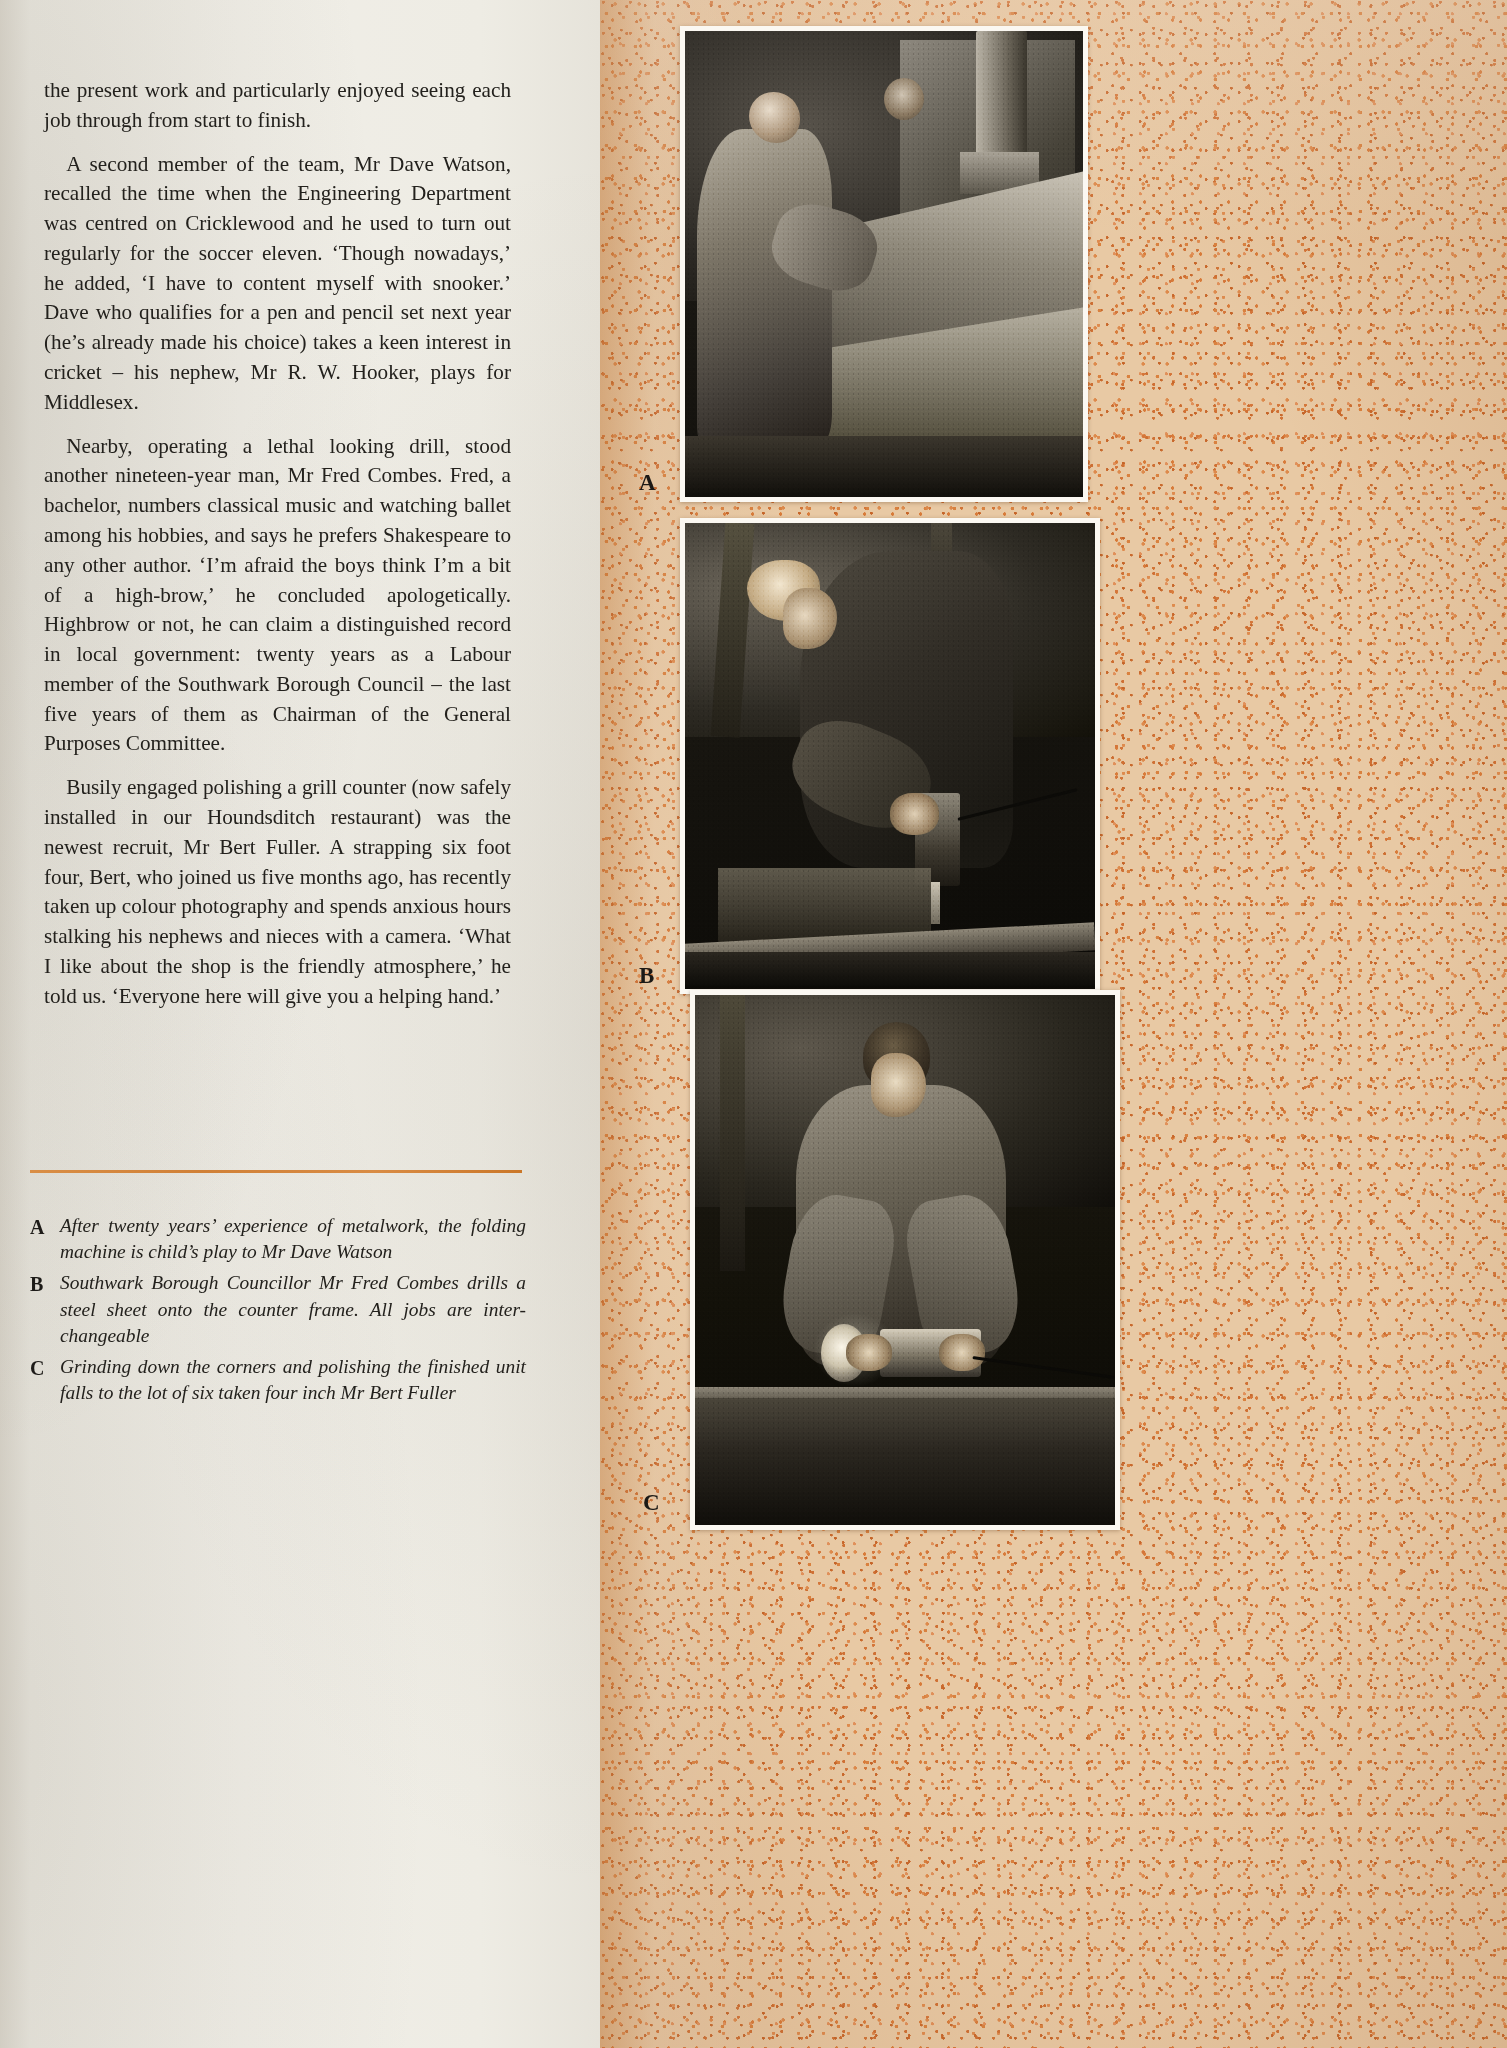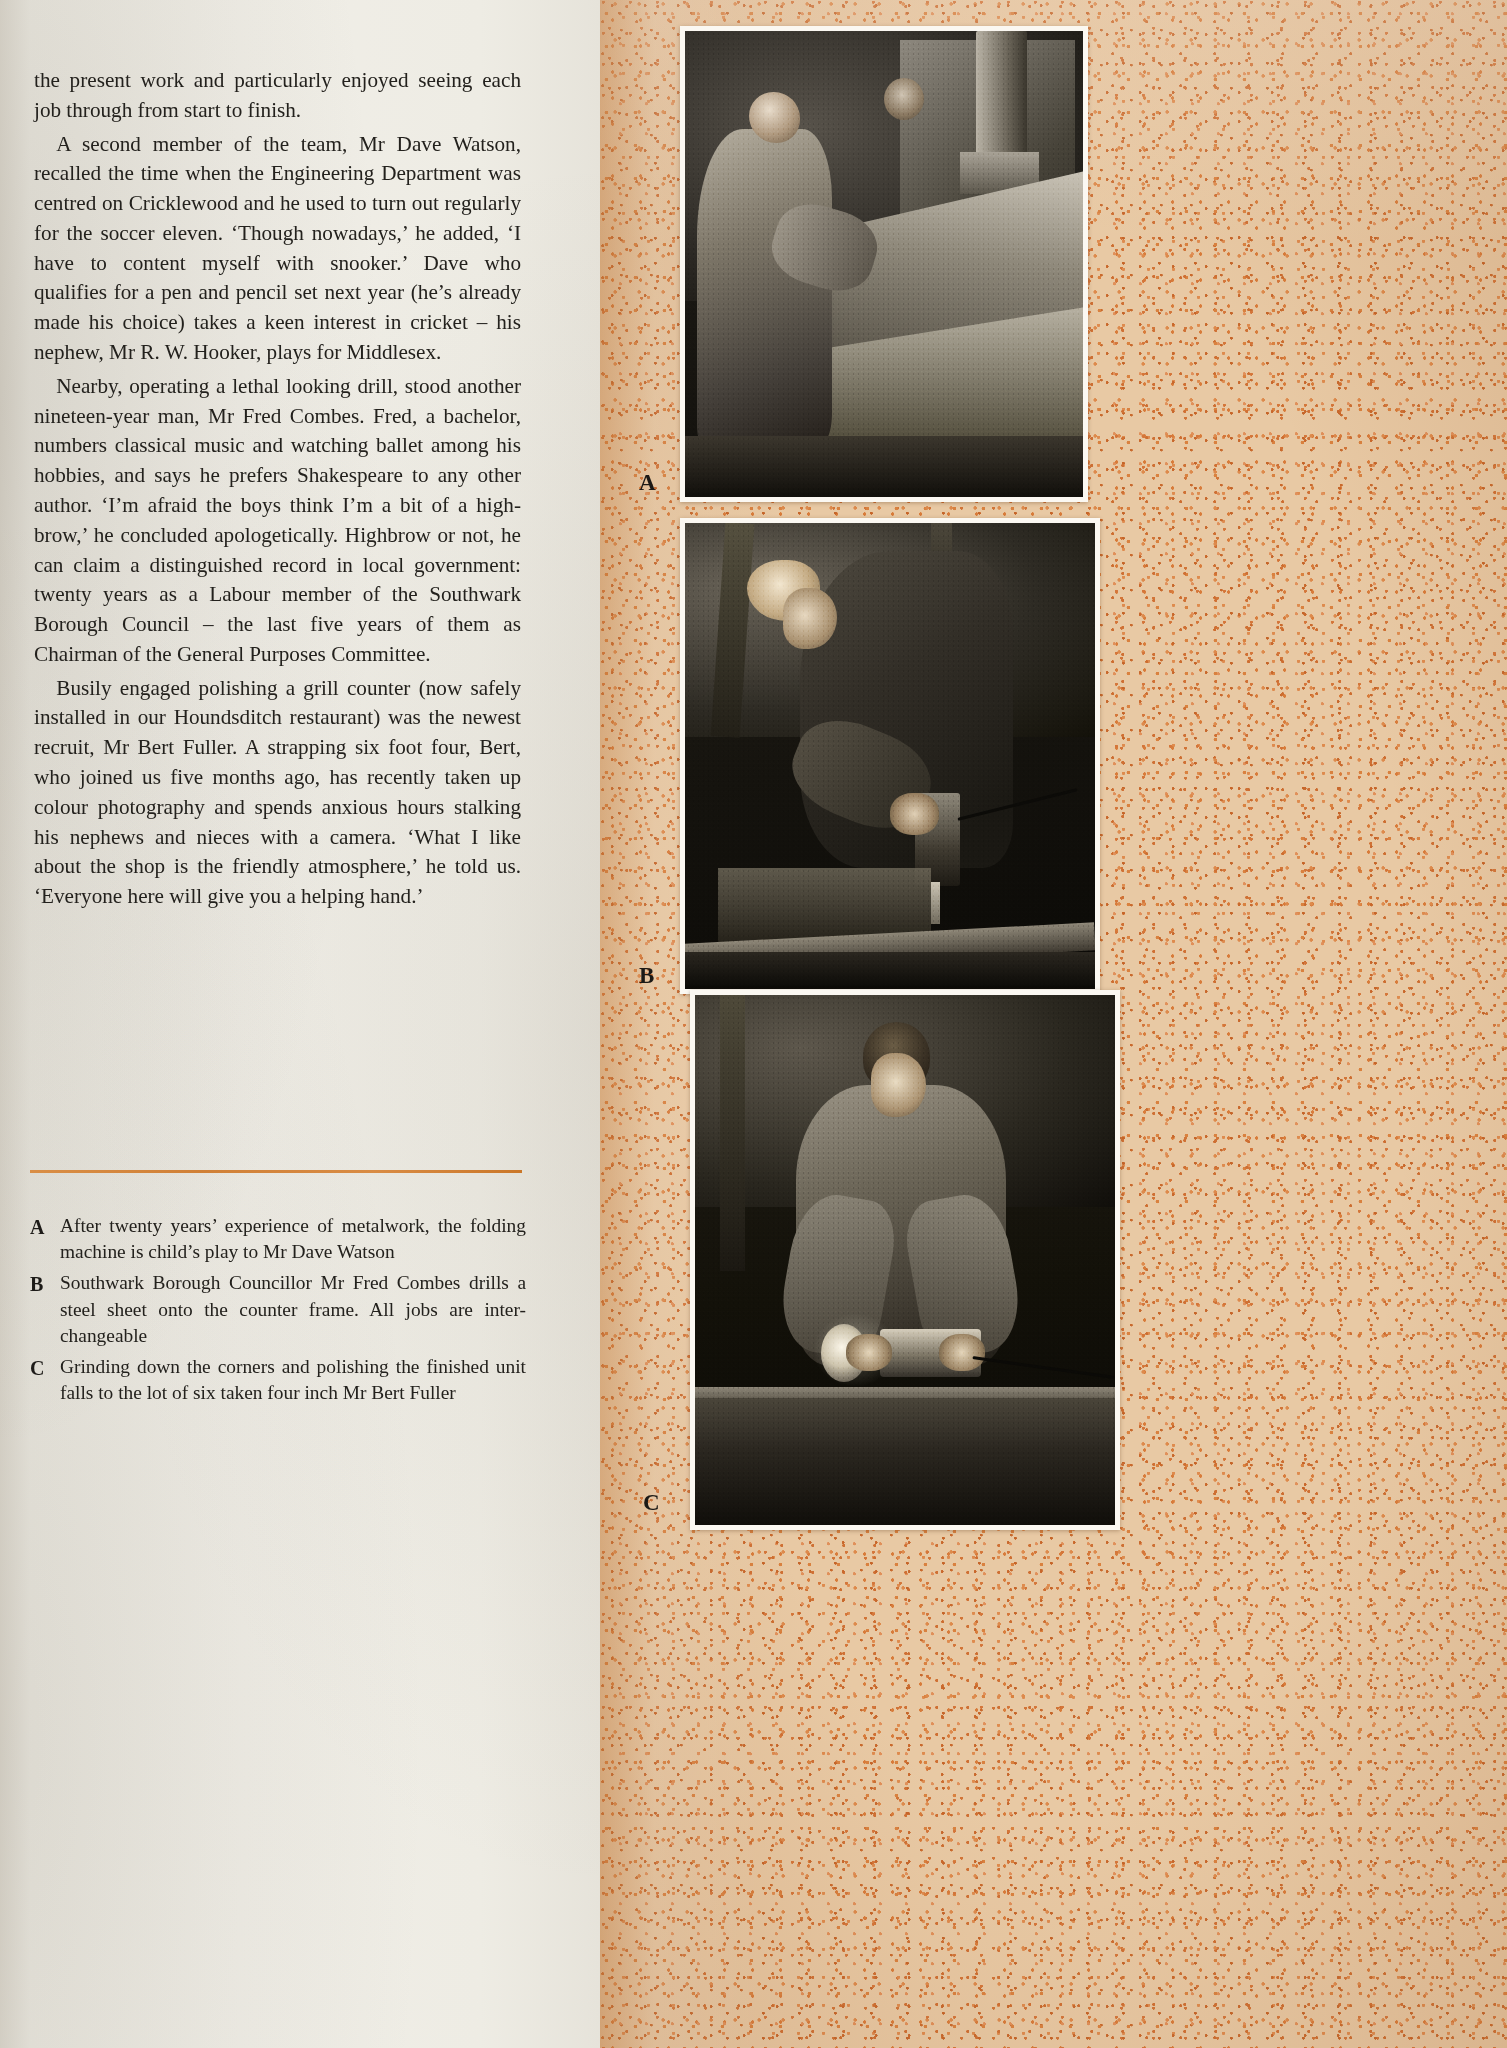--- a/index.html
+++ b/index.html
@@ -55,21 +55,21 @@
     pointer-events:none;
   }
 
   
   .col{
     position:absolute;left:30px;top:62px;width:495px;
     font-size:21.2px;line-height:1.405;color:#23211d;
     text-align:justify;text-justify:inter-word;
     -webkit-font-smoothing:antialiased;
   }
-  .col p{margin:4px;text-indent:0;}
+  .col p{margin:14px;text-indent:0;}
   .col p + p{text-indent:1.05em;}
 
   
   .rule{
     position:absolute;left:30px;top:1170px;width:492px;height:3px;
     background:linear-gradient(90deg,#d98a3e,#cf7b2e 35%,#d8873c 70%,#c9711f);
     opacity:.95;
   }
 
   
@@ -78,21 +78,21 @@
     font-size:19.4px;line-height:1.35;color:#23211d;
   }
   .cap-row{display:flex;align-items:flex-start;margin-bottom:5px;}
   .cap-letter{
     width:30px;flex:none;
     font-weight:bold;font-size:20px;color:#1d1b18;
     font-family:"Liberation Serif","DejaVu Serif",serif;
     letter-spacing:.3px;padding-top:1px;
   }
   .cap-text{
-    flex:1;text-align:justify;text-justify:inter-word;
+    flex:1;font-style:italic;text-align:justify;text-justify:inter-word;
   }
 
   
   .plate{position:absolute;background:#fbf8f2;padding:5px;
     box-shadow:0 1px 4px rgba(90,55,25,.35);}
   .plate .img{position:relative;width:100%;height:100%;overflow:hidden;
     background:#11100e;}
   .plate-label{
     position:absolute;font-weight:bold;font-size:23px;color:#1b1916;
     font-family:"Liberation Serif","DejaVu Serif",serif;

